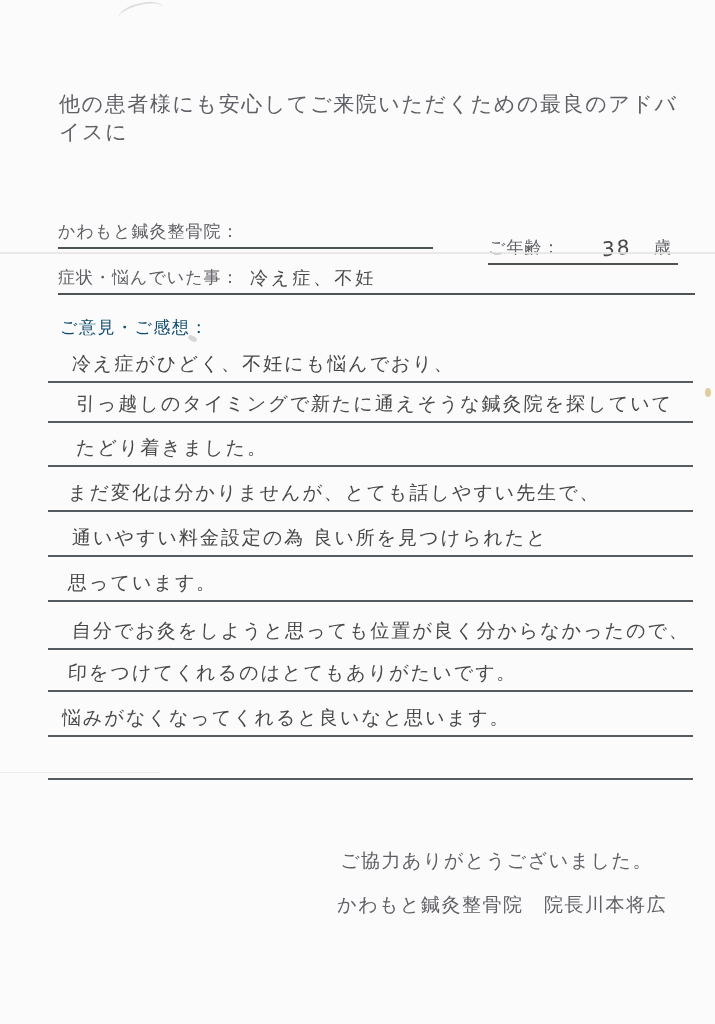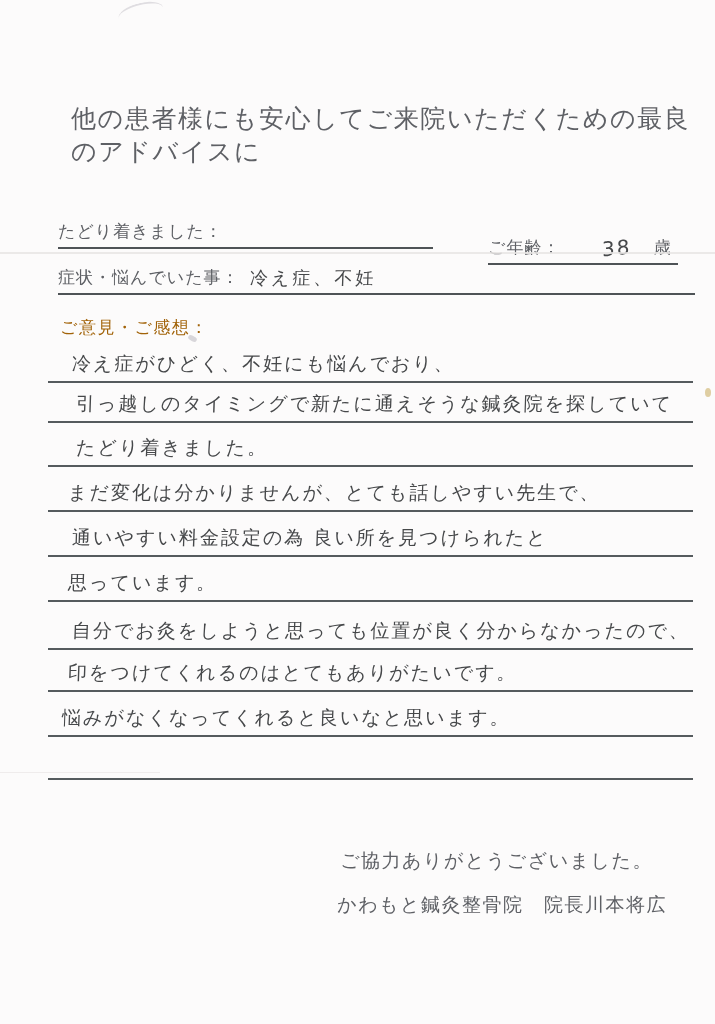--- a/index.html
+++ b/index.html
@@ -14,39 +14,39 @@
     font-family:"Liberation Serif","DejaVu Serif",serif;
     color:#5e6065;
   }
   .hand{
     font-family:"DejaVu Sans","Liberation Sans",sans-serif;
     color:#46484a;
     transform:skewX(-2deg);
     display:inline-block;
   }
   .intro-line{
-    position:absolute;left:59px;width:620px;margin:12px;
-    font-size:25px;letter-spacing:1.6px;color:#5e6065;
+    position:absolute;left:59px;width:620px;margin:0;
+    font-size:21px;letter-spacing:1.6px;color:#5e6065;
   }
   .field{
     position:absolute;
     border-bottom:2px solid #4e5356;
     box-sizing:border-box;
     display:flex;align-items:flex-end;
   }
   .field .label{font-size:17px;letter-spacing:1px;padding-bottom:4px;}
   .name-field{left:58px;top:221px;width:375px;height:28px;}
   .age-field{left:488px;top:237px;width:190px;height:28px;}
   .age-value{font-size:20px;margin-left:42px;transform:rotate(-6deg) skewX(-4deg);padding-bottom:3px;letter-spacing:2px;}
   .age-unit{font-size:17px;letter-spacing:1px;margin-left:22px;padding-bottom:4px;}
   .symptom-field{left:58px;top:265px;width:637px;height:30px;text-align:center;}
   .symptom-value{font-size:18px;letter-spacing:3px;margin-left:10px;padding-bottom:3px;}
   .comments-label{
     position:absolute;left:60px;top:316px;
-    font-size:17px;letter-spacing:1.5px;color:#a16207;
+    font-size:17px;letter-spacing:1.5px;color:#0c4a6e;
   }
   .comment-row{
     position:absolute;left:48px;width:645px;height:36px;
     box-sizing:border-box;
     border-bottom:2px solid #555b5e;
     display:flex;align-items:flex-end;
   }
   .comment-row .hand{
     font-size:19px;letter-spacing:2px;
     padding:0 0 4px 24px;white-space:nowrap;
@@ -66,21 +66,21 @@
   .speck-gray{position:absolute;left:188px;top:336px;width:9px;height:5px;background:#d8d6da;transform:rotate(28deg);border-radius:40%;}
 </style>
 </head>
 <body>
 
 <div class="page">
 
   <p class="intro-line" style="top:90px">他の患者様にも安心してご来院いただくための最良のアドバイスに</p>
 
   <div class="field name-field">
-    <span class="printed label">たどり着きました：</span>
+    <span class="printed label">かわもと鍼灸整骨院：</span>
     <span class="hand"></span>
   </div>
 
   <div class="field age-field">
     <span class="printed label">ご年齢：</span>
     <span class="hand age-value">38</span>
     <span class="printed age-unit">歳</span>
   </div>
 
   <div class="crease-1"></div>

